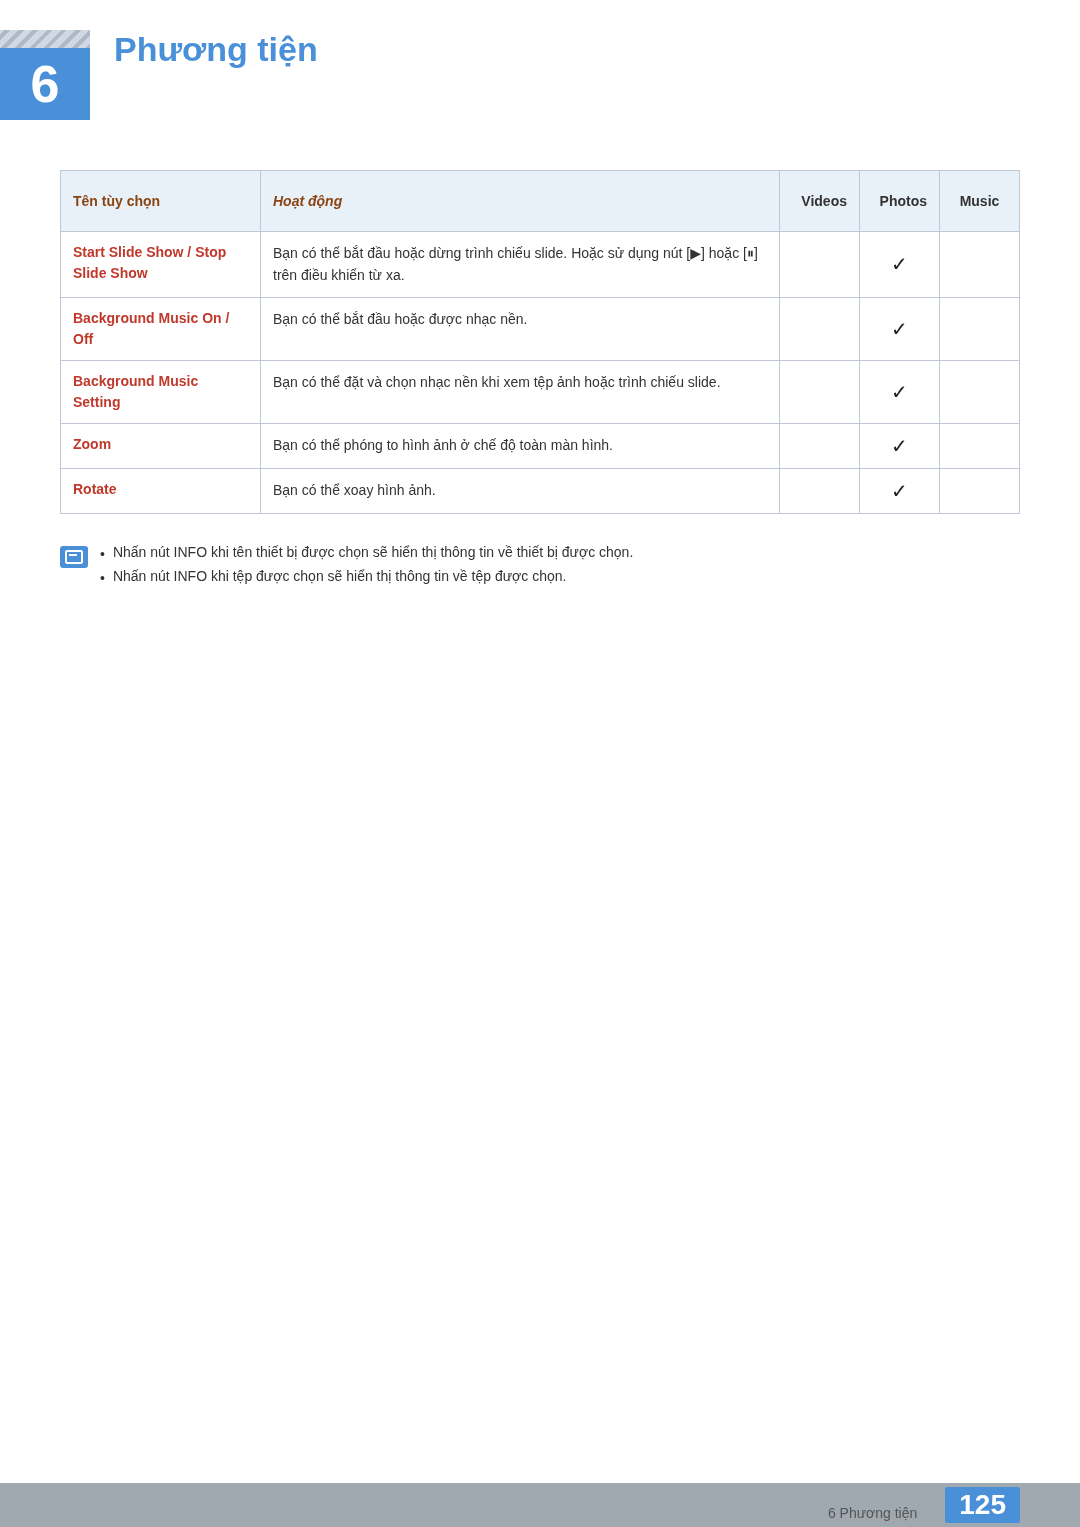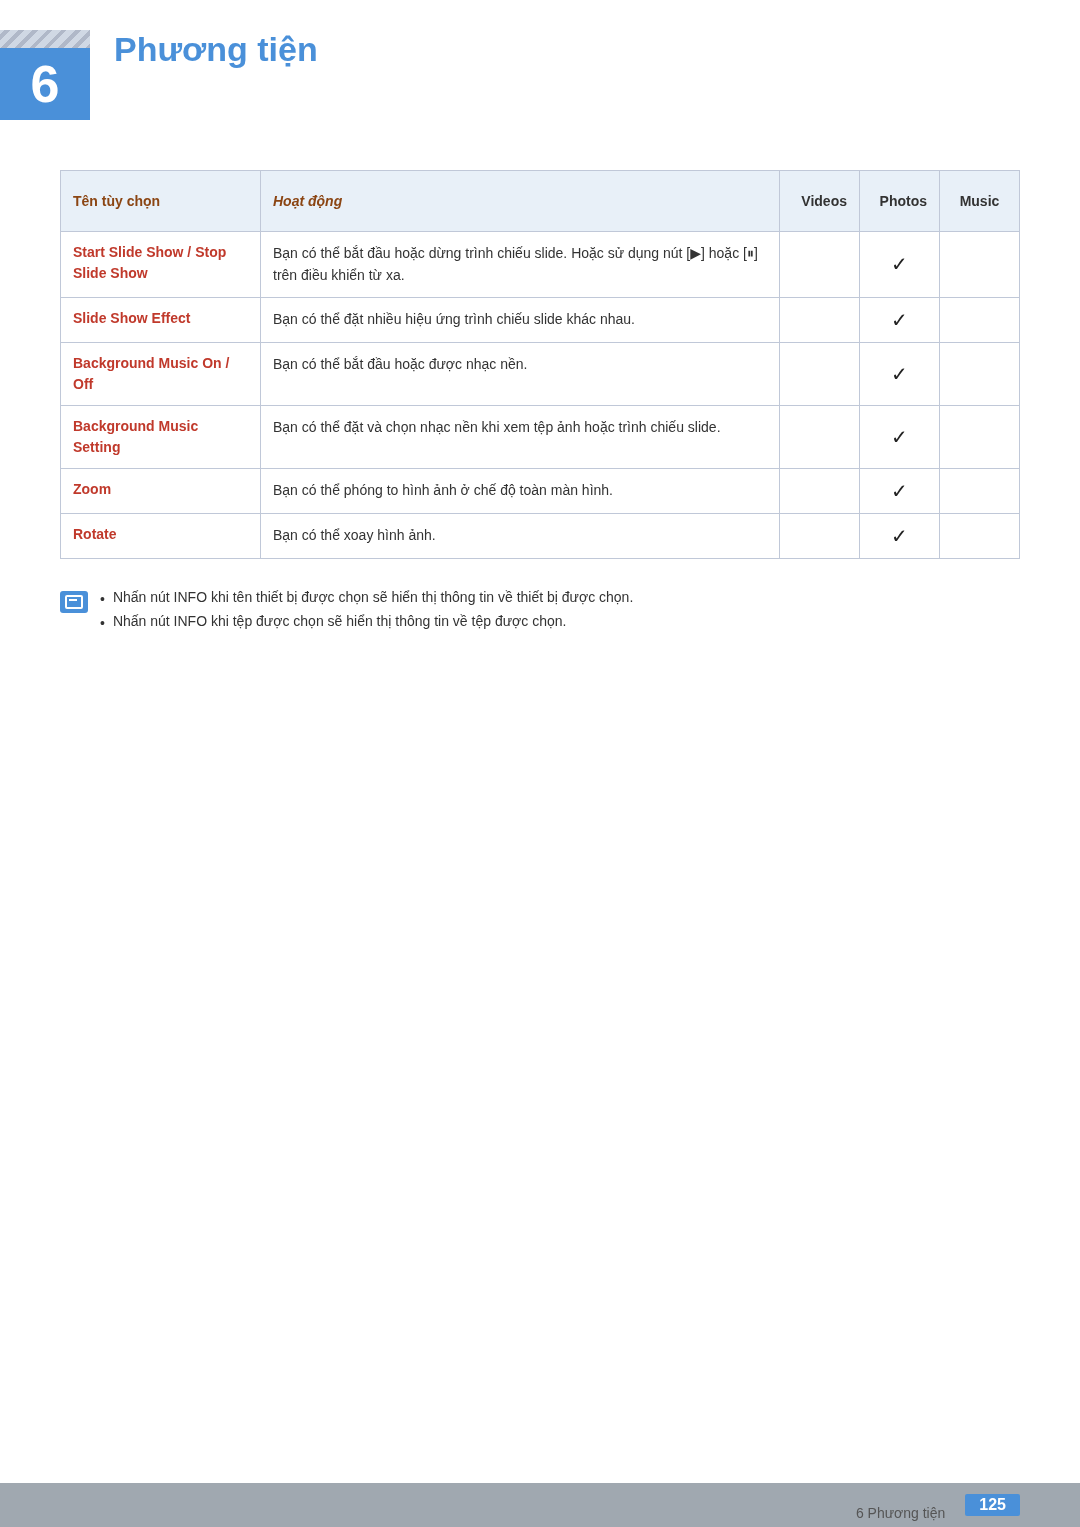--- a/index.html
+++ b/index.html
@@ -205,24 +205,24 @@
       padding: 0 60px;
     }
     .footer-text {
       color: #555;
       font-size: 14px;
       margin-top: 16px;
     }
     .footer-pagenum {
       background: #4a90d9;
       color: white;
-      font-size: 16px;
+      font-size: 28px;
       font-weight: bold;
       padding: 2px 14px;
-      margin-left: 20px;
+      margin-left: 28px;
       border-radius: 2px;
     }
   </style>
 </head>
 <body>
 
 <div class="header">
   <div class="header-left">
     <div class="header-stripe"></div>
     <div class="chapter-num-box">
@@ -243,27 +243,20 @@
         <th class="col-action">Hoạt động</th>
         <th class="col-videos">Videos</th>
         <th class="col-photos">Photos</th>
         <th class="col-music">Music</th>
       </tr>
     </thead>
     <tbody id="table-body">
     <tr>
           <td class="cell-name">Start Slide Show / Stop Slide Show</td>
           <td class="cell-action">Bạn có thể bắt đầu hoặc dừng trình chiếu slide. Hoặc sử dụng nút [▶] hoặc [⏸] trên điều khiển từ xa.</td>
-          <td class="cell-check"></td>
-          <td class="cell-check"><span class="checkmark">✓</span></td>
-          <td class="cell-check"></td>
-        </tr>
-        <tr>
-          <td class="cell-name">Slide Show Effect</td>
-          <td class="cell-action">Bạn có thể đặt nhiều hiệu ứng trình chiếu slide khác nhau.</td>
           <td class="cell-check"></td>
           <td class="cell-check"><span class="checkmark">✓</span></td>
           <td class="cell-check"></td>
         </tr>
         <tr>
           <td class="cell-name">Background Music On / Off</td>
           <td class="cell-action">Bạn có thể bắt đầu hoặc được nhạc nền.</td>
           <td class="cell-check"></td>
           <td class="cell-check"><span class="checkmark">✓</span></td>
           <td class="cell-check"></td>

